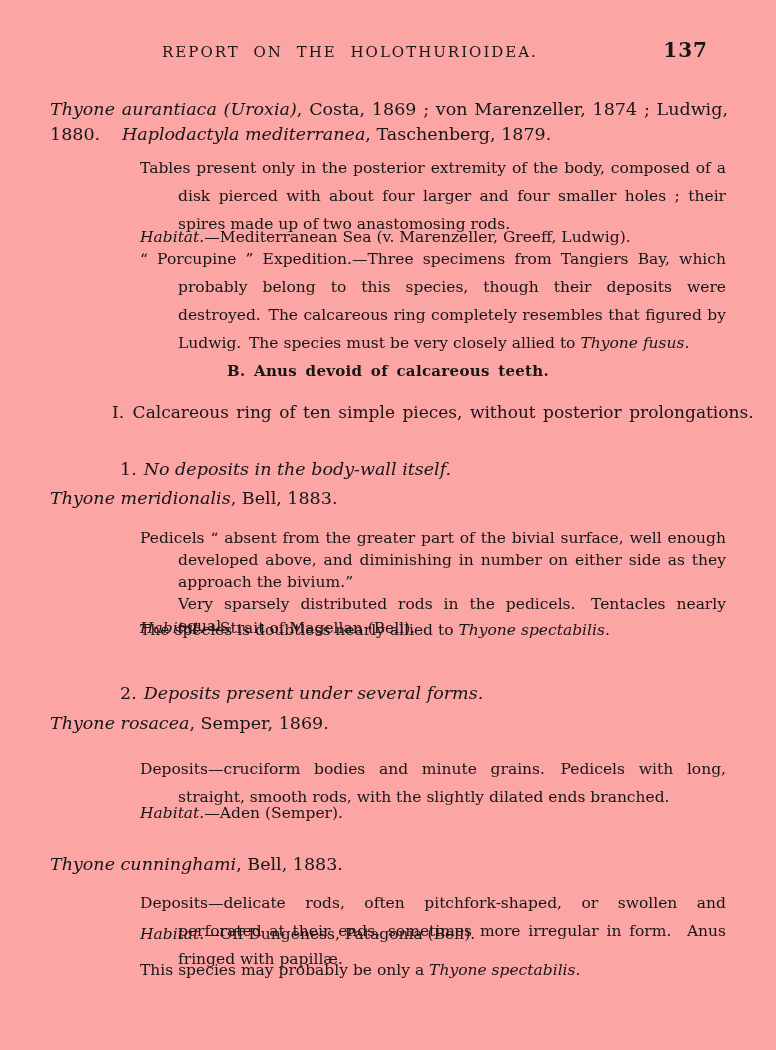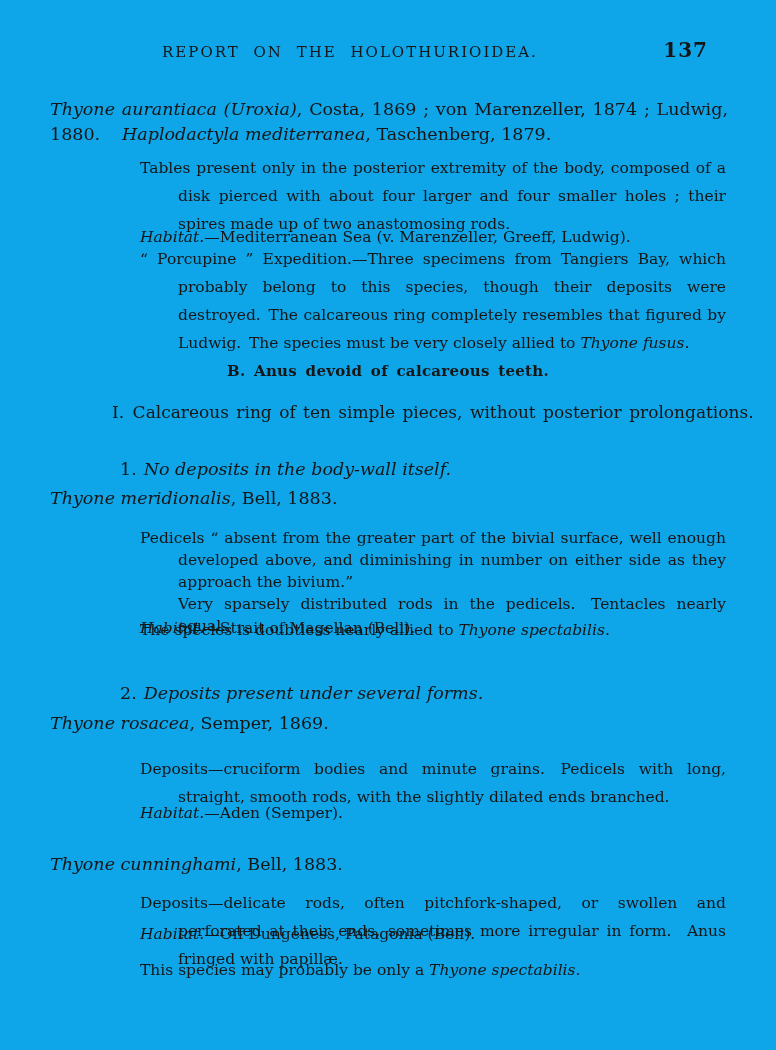--- a/index.html
+++ b/index.html
@@ -1,20 +1,20 @@
 <!DOCTYPE html>
 <html><head>
 <meta charset="utf-8">
 <style>
   html, body { margin: 0; padding: 0; background: #ffffff; }
   .page {
     position: relative;
     width: 776px;
     height: 1050px;
-    background: #0ea5e9;
+    background: #fca5a5;
     overflow: hidden;
     font-family: "DejaVu Serif", "Liberation Serif", serif;
     color: #161616;
   }
   .running-head {
     position: absolute; top: 43px; left: 0; width: 700px;
     text-align: center; font-size: 15px;
     letter-spacing: 2px; word-spacing: 7px;
   }
   .page-number {

